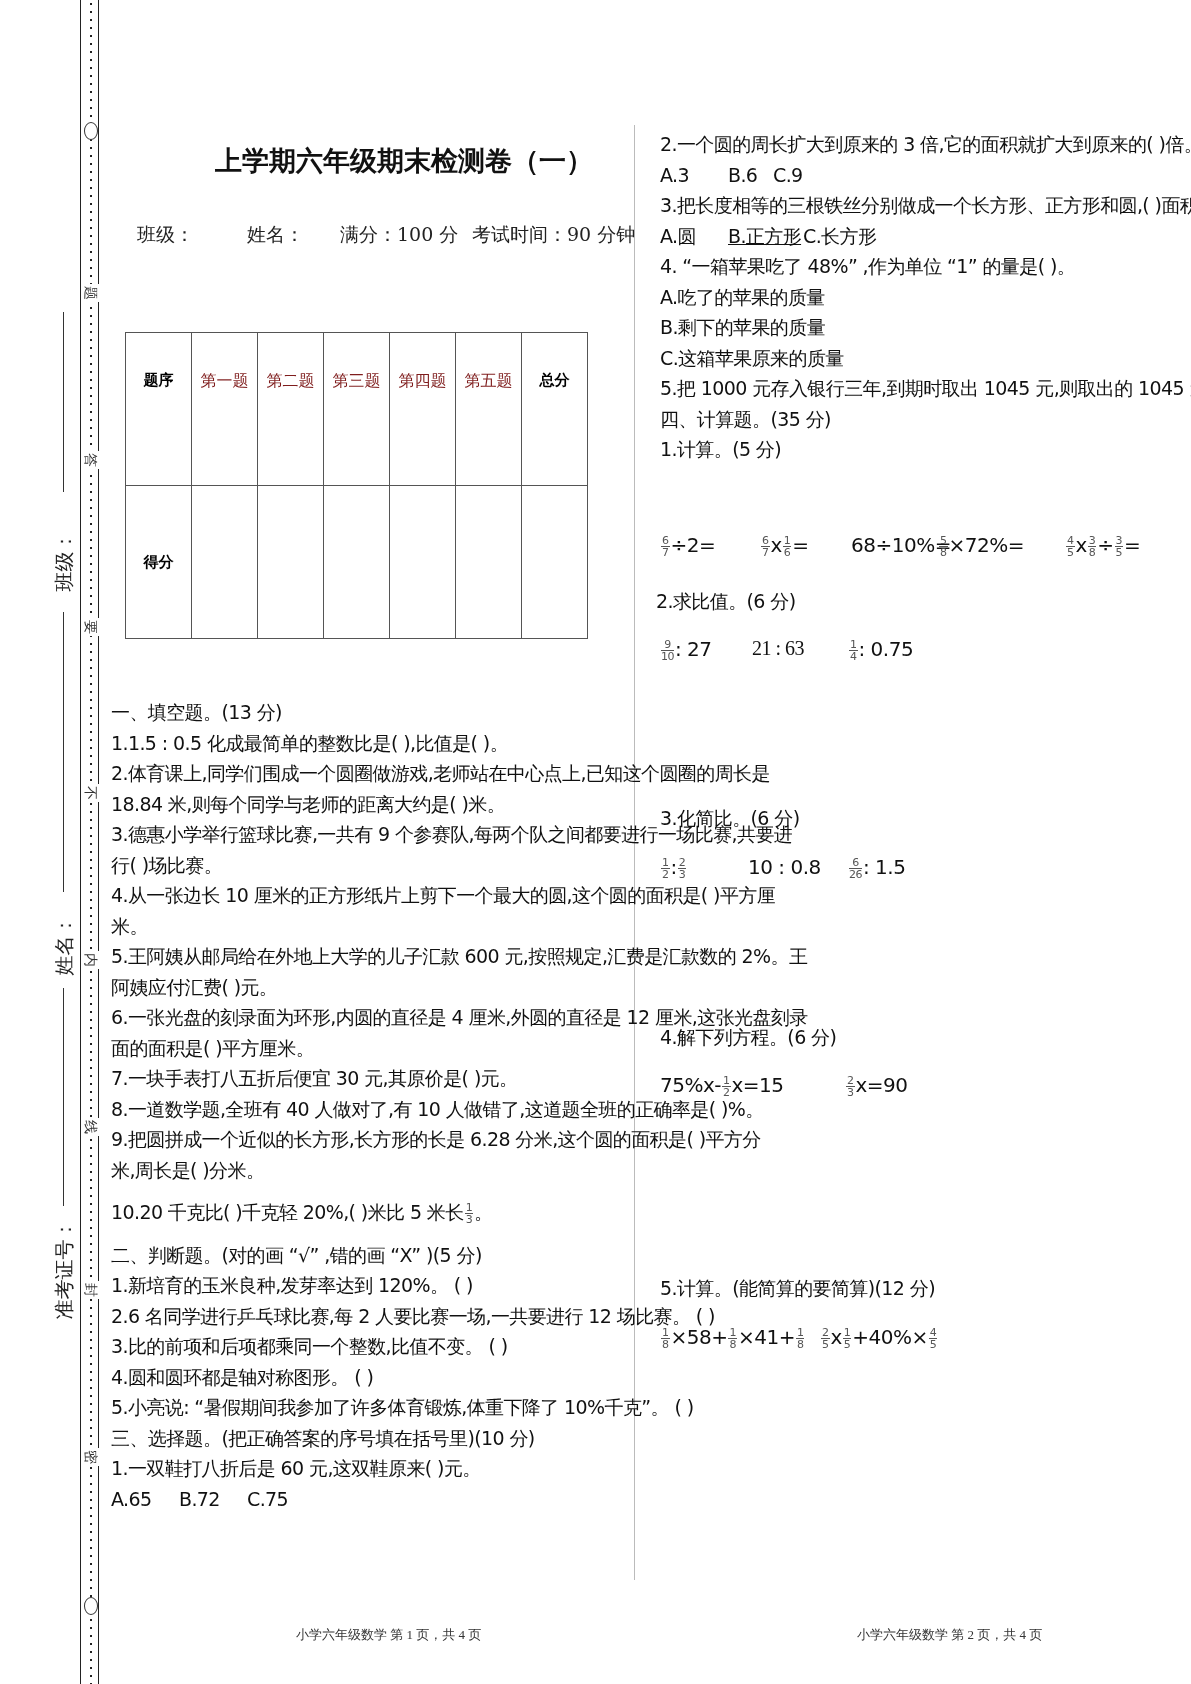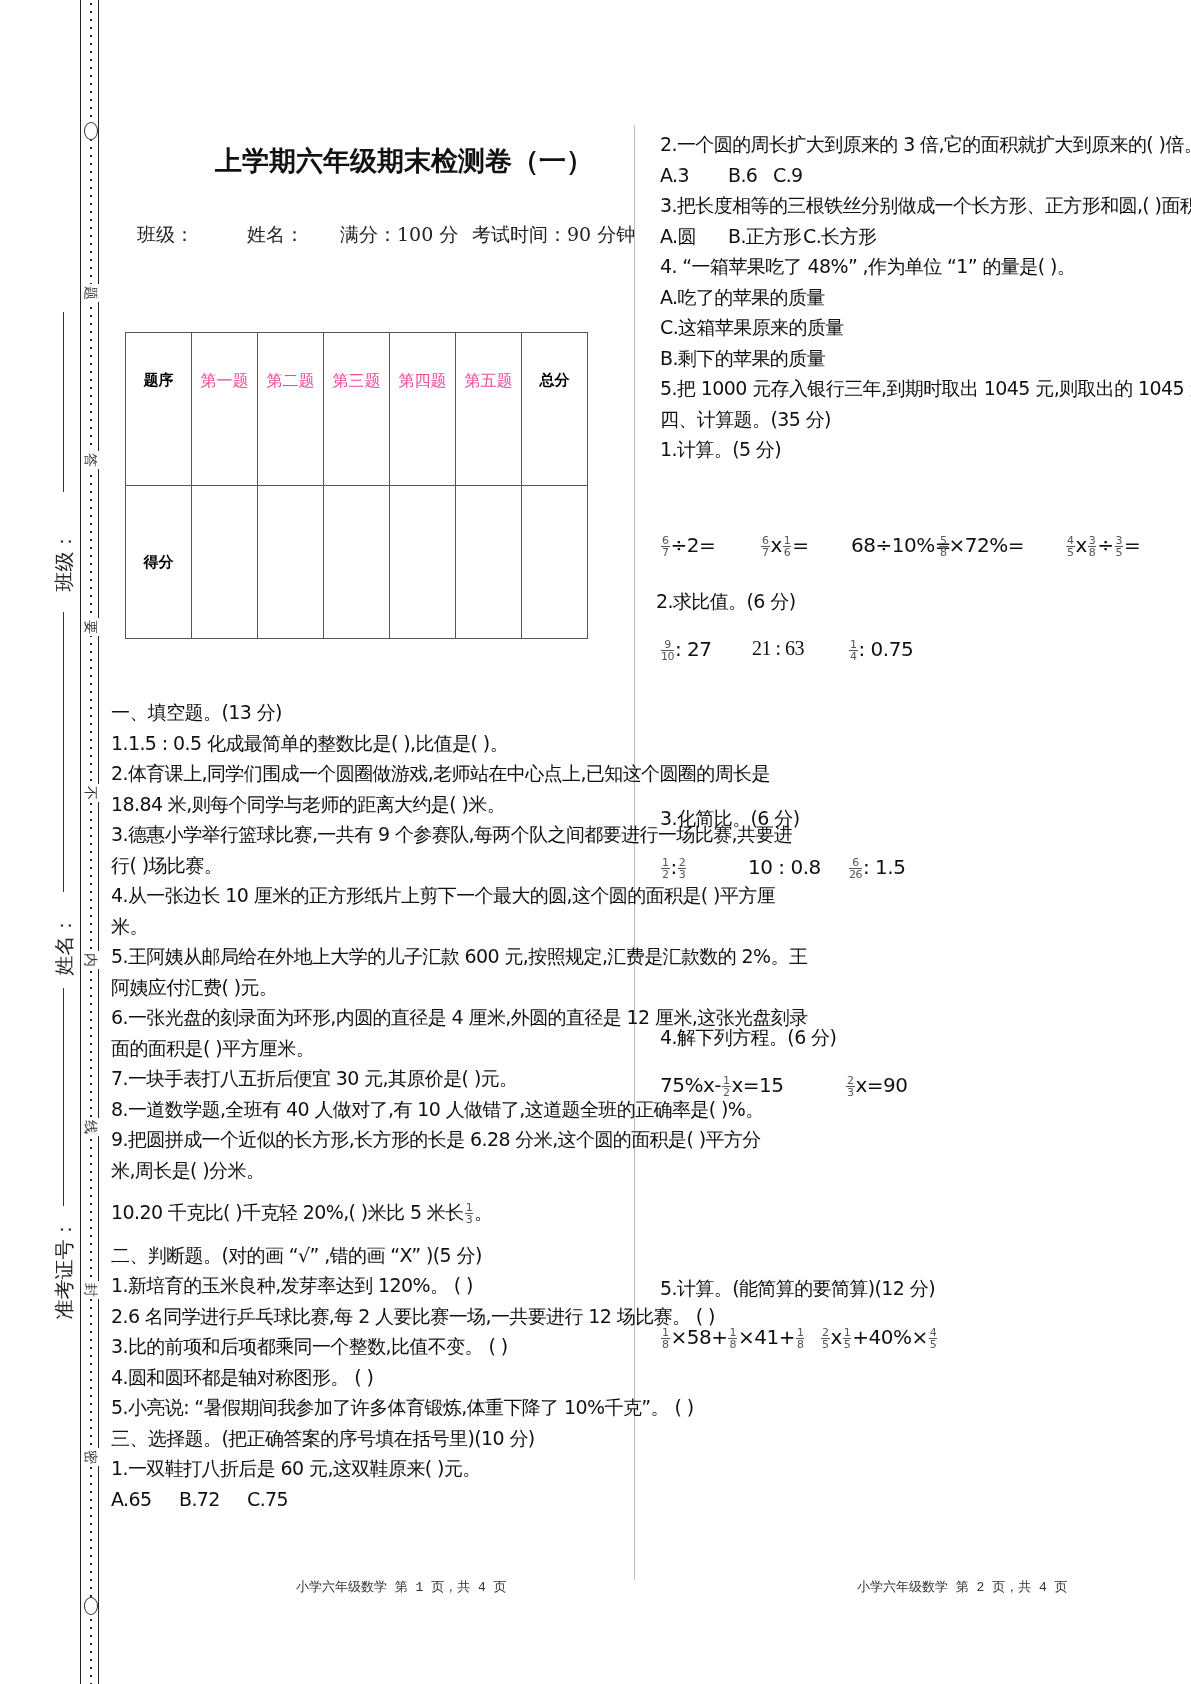--- a/index.html
+++ b/index.html
@@ -20,29 +20,29 @@
     .side-line { position:absolute; left:63px; width:1px; background:#333; }
     
     .col { position:absolute; font-size:19px; line-height:30.5px; letter-spacing:-0.6px; }
     .col p { margin:0; white-space:nowrap; }
     .divider { position:absolute; left:634px; top:125px; width:1px; height:1455px; background:#bbb; }
     .title { position:absolute; left:215px; top:143px; font-family:"DejaVu Serif", serif;
       font-size:27px; font-weight:bold; letter-spacing:0px; }
     .info { position:absolute; top:222px; font-family:"DejaVu Serif", serif; font-size:19px; color:#222; }
     table.score { position:absolute; left:125px; top:332px; border-collapse:collapse; }
     table.score td { border:1px solid #555; width:65px; height:152px; text-align:center;
-      vertical-align:middle; font-family:"DejaVu Serif", serif; font-size:16px; color:#ec4899; padding:0; }
+      vertical-align:middle; font-family:"DejaVu Serif", serif; font-size:16px; color:#7f1d1d; padding:0; }
     table.score tr:first-child td { vertical-align:top; padding-top:38px; height:114px; }
     table.score td.bold { font-family:"DejaVu Sans", sans-serif; font-weight:bold; font-size:15px; color:#000; }
     .frac { display:inline-block; vertical-align:middle; text-align:center; font-size:11px;
       line-height:11px; color:#555; margin:0 1px; }
     .frac .n { display:block; border-bottom:1px solid #555; padding:0 1px; }
     .frac .d { display:block; }
     .expr { position:absolute; font-size:20px; white-space:nowrap; letter-spacing:-0.5px; }
-    .footer { position:absolute; top:1578px; font-family:Liberation Mono, monospace; font-size:13px; color:#333; }
+    .footer { position:absolute; top:1626px; font-family:Liberation Serif, serif; font-size:13px; color:#333; }
     .sp { display:inline-block; }
   </style>
 </head>
 <body>
 
 <div>
   <div class="strip-line" style="left:80px;"></div>
   <div class="strip-line" style="left:98px;"></div>
   <div class="strip-dots"></div>
   <div id="strip-chars">
@@ -132,26 +132,26 @@
 
 <div class="footer" style="left:296px;">小学六年级数学   第 1 页，共 4 页</div>
 
 <div class="col" style="left:660px;top:129px;width:500px;">
   <p>2.一个圆的周长扩大到原来的 3 倍,它的面积就扩大到原来的(      )倍。</p>
   <p>
     <span class="sp" style="width:68px;">A.3</span><span class="sp" style="width:45px;">B.6</span><span class="sp">C.9</span>
   </p>
   <p>3.把长度相等的三根铁丝分别做成一个长方形、正方形和圆,(      )面积最大。</p>
   <p>
-    <span class="sp" style="width:68px;">A.圆</span><span class="sp" style="width:75px;">B.正方形</span><span class="sp">C.长方形</span>
+    <span class="sp" style="width:68px;">A.圆</span><span class="sp" style="width:75px;text-decoration:underline;">B.正方形</span><span class="sp">C.长方形</span>
   </p>
   <p>4. “一箱苹果吃了 48%” ,作为单位 “1” 的量是(      )。</p>
   <p>A.吃了的苹果的质量</p>
+  <p>B.剩下的苹果的质量</p>
   <p>C.这箱苹果原来的质量</p>
-  <p>B.剩下的苹果的质量</p>
   <p>5.把 1000 元存入银行三年,到期时取出 1045 元,则取出的 1045 元叫(      )。</p>
   <p>四、计算题。(35 分)</p>
   <p>1.计算。(5 分)</p>
 </div>
 
 <div class="expr" style="left:660px;top:533px;"><span class="frac"><span class="n">6</span><span class="d">7</span></span><span>÷2=</span></div>
 <div class="expr" style="left:760px;top:533px;"><span class="frac"><span class="n">6</span><span class="d">7</span></span><span>x</span><span class="frac"><span class="n">1</span><span class="d">6</span></span><span>=</span></div>
 <div class="expr" style="left:851px;top:533px;"><span>68÷10%=</span></div>
 <div class="expr" style="left:938px;top:533px;"><span class="frac"><span class="n">5</span><span class="d">8</span></span><span>×72%=</span></div>
 <div class="expr" style="left:1065px;top:533px;"><span class="frac"><span class="n">4</span><span class="d">5</span></span><span>x</span><span class="frac"><span class="n">3</span><span class="d">8</span></span><span>÷</span><span class="frac"><span class="n">3</span><span class="d">5</span></span><span>=</span></div>

